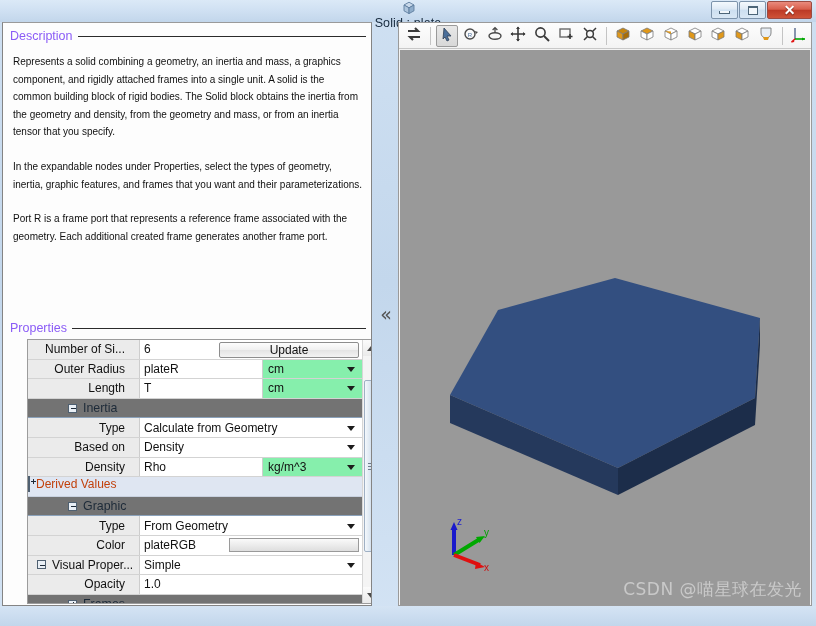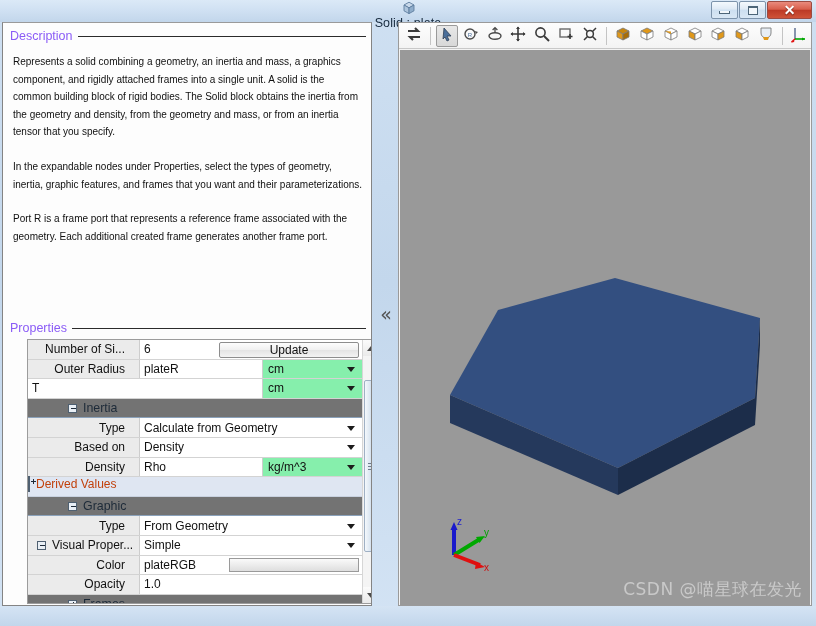--- a/index.html
+++ b/index.html
@@ -354,20 +354,23 @@
             </div>
             <div class="pcell-value">
               <span>plateR</span>
             </div>
             <div class="pcell-unit">
               <span>cm</span>
               <span class="combo-arrow"></span>
             </div>
           </div>
           <div class="prow">
+            <div class="pcell-label indent">
+              <span>Length</span>
+            </div>
             <div class="pcell-value">
               <span>T</span>
             </div>
             <div class="pcell-unit">
               <span>cm</span>
               <span class="combo-arrow"></span>
             </div>
           </div>
           <div class="prow grouprow">
             <div class="gcell">
@@ -418,36 +421,36 @@
           <div class="prow">
             <div class="pcell-label indent">
               <span>Type</span>
             </div>
             <div class="pcell-value">
               <span>From Geometry</span>
               <span class="combo-arrow"></span>
             </div>
           </div>
           <div class="prow">
+            <div class="pcell-label indent">
+              <span>Color</span>
+            </div>
+            <div class="pcell-value">
+              <span>plateRGB</span>
+              <div class="color-swatch"></div>
+            </div>
+          </div>
+          <div class="prow">
             <div class="pcell-label subgroup">
               <span class="expander"></span>
               <span>Visual Proper...</span>
             </div>
             <div class="pcell-value">
               <span>Simple</span>
               <span class="combo-arrow"></span>
-            </div>
-          </div>
-          <div class="prow">
-            <div class="pcell-label indent">
-              <span>Color</span>
-            </div>
-            <div class="pcell-value">
-              <span>plateRGB</span>
-              <div class="color-swatch"></div>
             </div>
           </div>
           <div class="prow">
             <div class="pcell-label indent">
               <span>Opacity</span>
             </div>
             <div class="pcell-value">
               <span>1.0</span>
             </div>
           </div>

